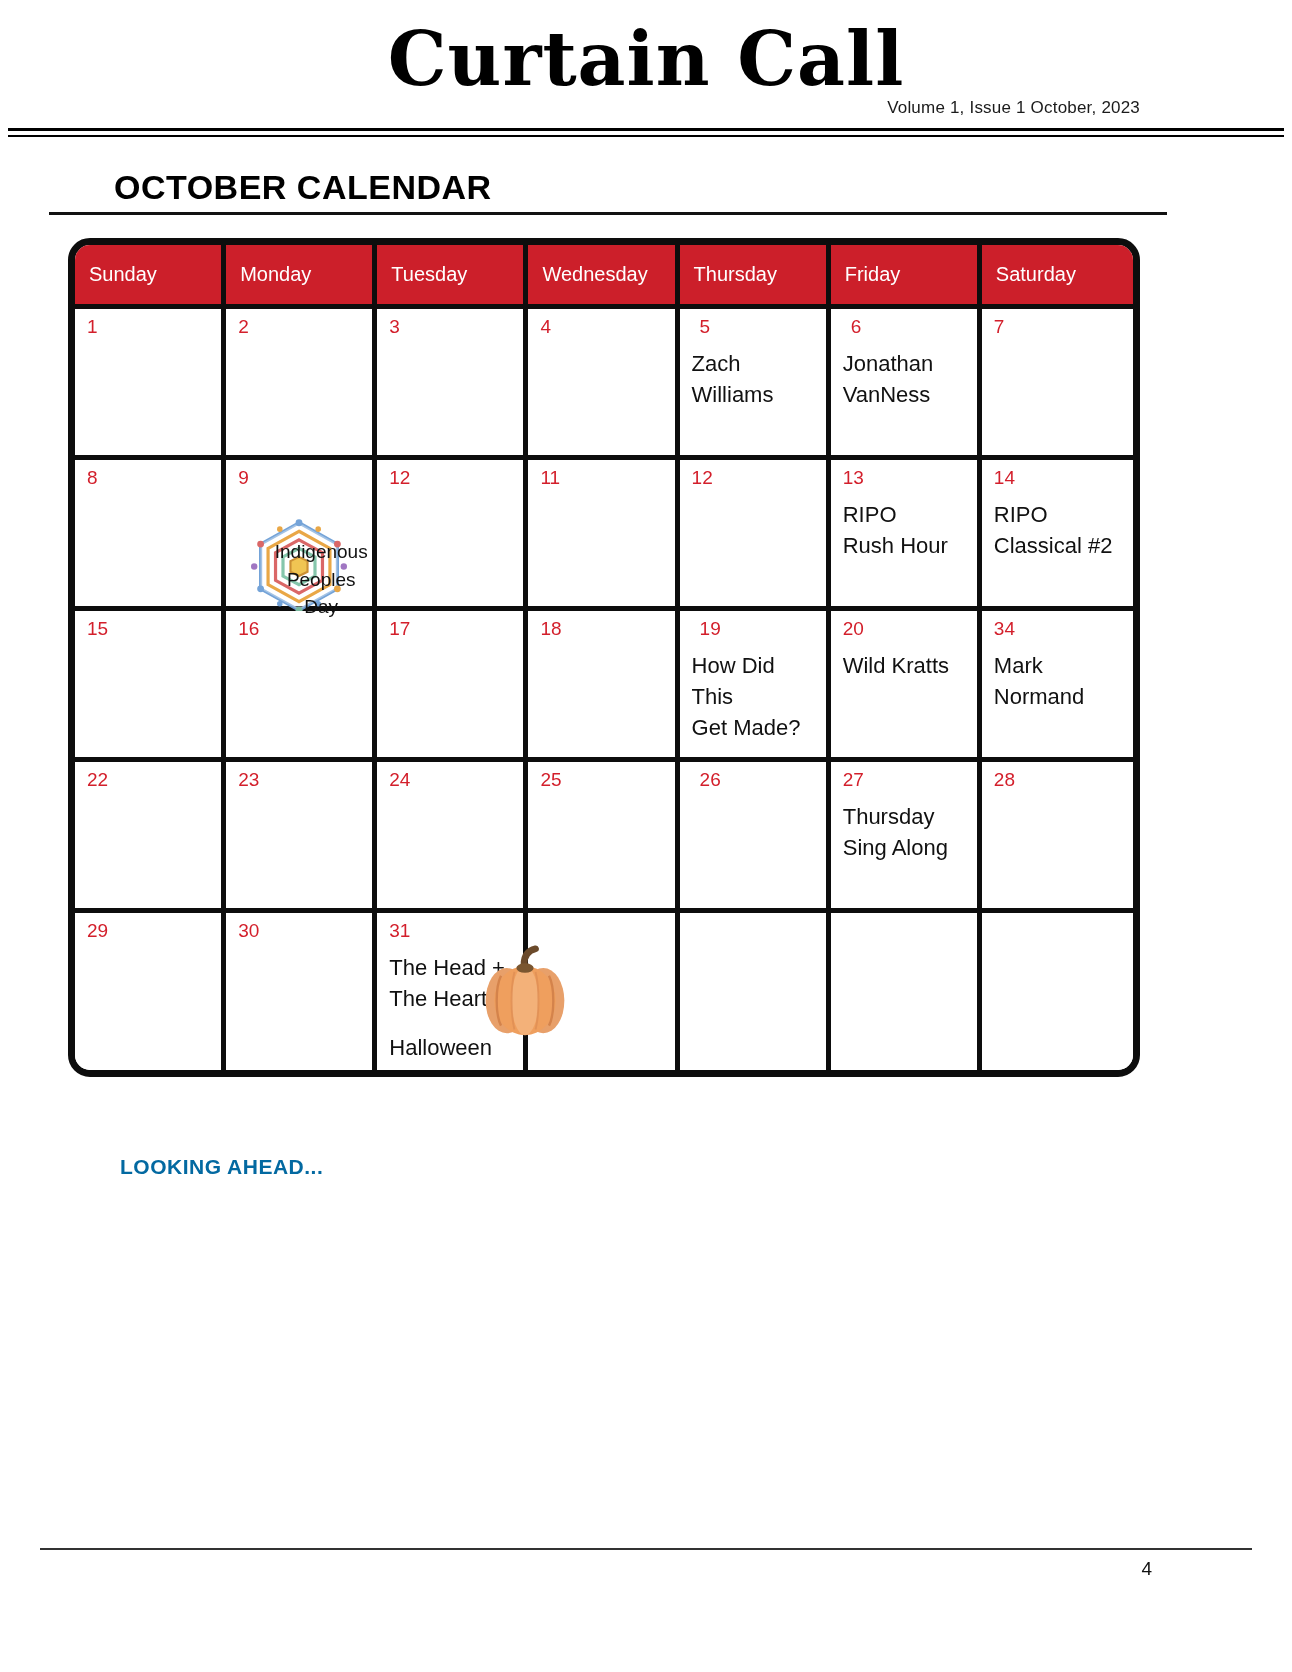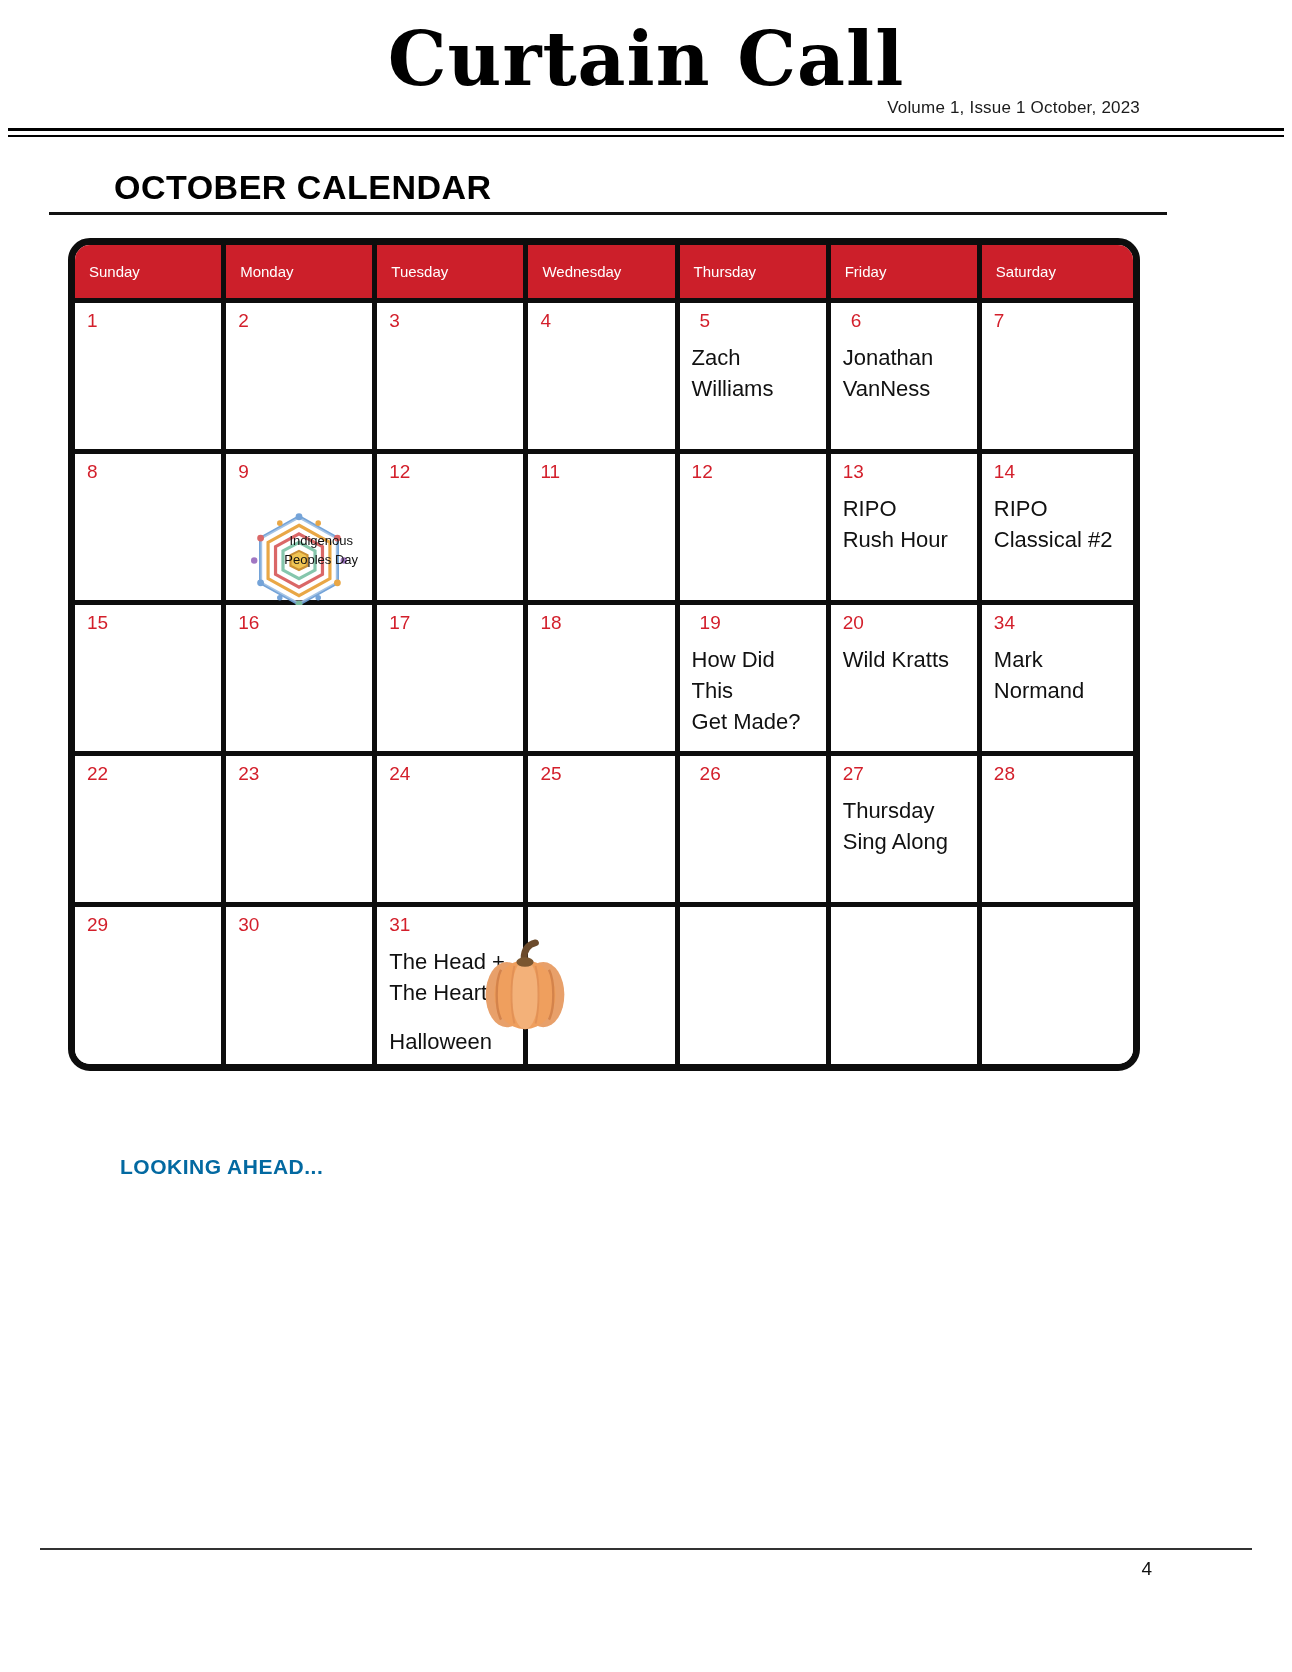--- a/index.html
+++ b/index.html
@@ -96,21 +96,21 @@
   table.calendar {
     border-collapse: separate;
     border-spacing: 0;
     width: 100%;
     table-layout: fixed;
   }
   table.calendar th {
     background: #cc1f2a;
     color: #ffffff;
     font-weight: normal;
-    font-size: 15px;
+    font-size: 20px;
     text-align: left;
     padding: 18px 0 18px 14px;
     border-right: 5px solid #0d0d0d;
     border-bottom: 5px solid #0d0d0d;
   }
   table.calendar th:last-child { border-right: none; }
   table.calendar td {
     height: 132px;
     vertical-align: top;
     padding: 8px 10px 6px 12px;
@@ -145,21 +145,21 @@
     transform: translateX(-50%);
     width: 128px;
     height: 118px;
   }
   .medallion-label {
     position: absolute;
     left: 0;
     right: 0;
     top: 78px;
     text-align: center;
-    font-size: 13px;
+    font-size: 19px;
     line-height: 1.45;
     color: #111;
     z-index: 3;
     white-space: pre-line;
     margin-left: 44px;
   }
 
   
   .pumpkin {
     position: absolute;

